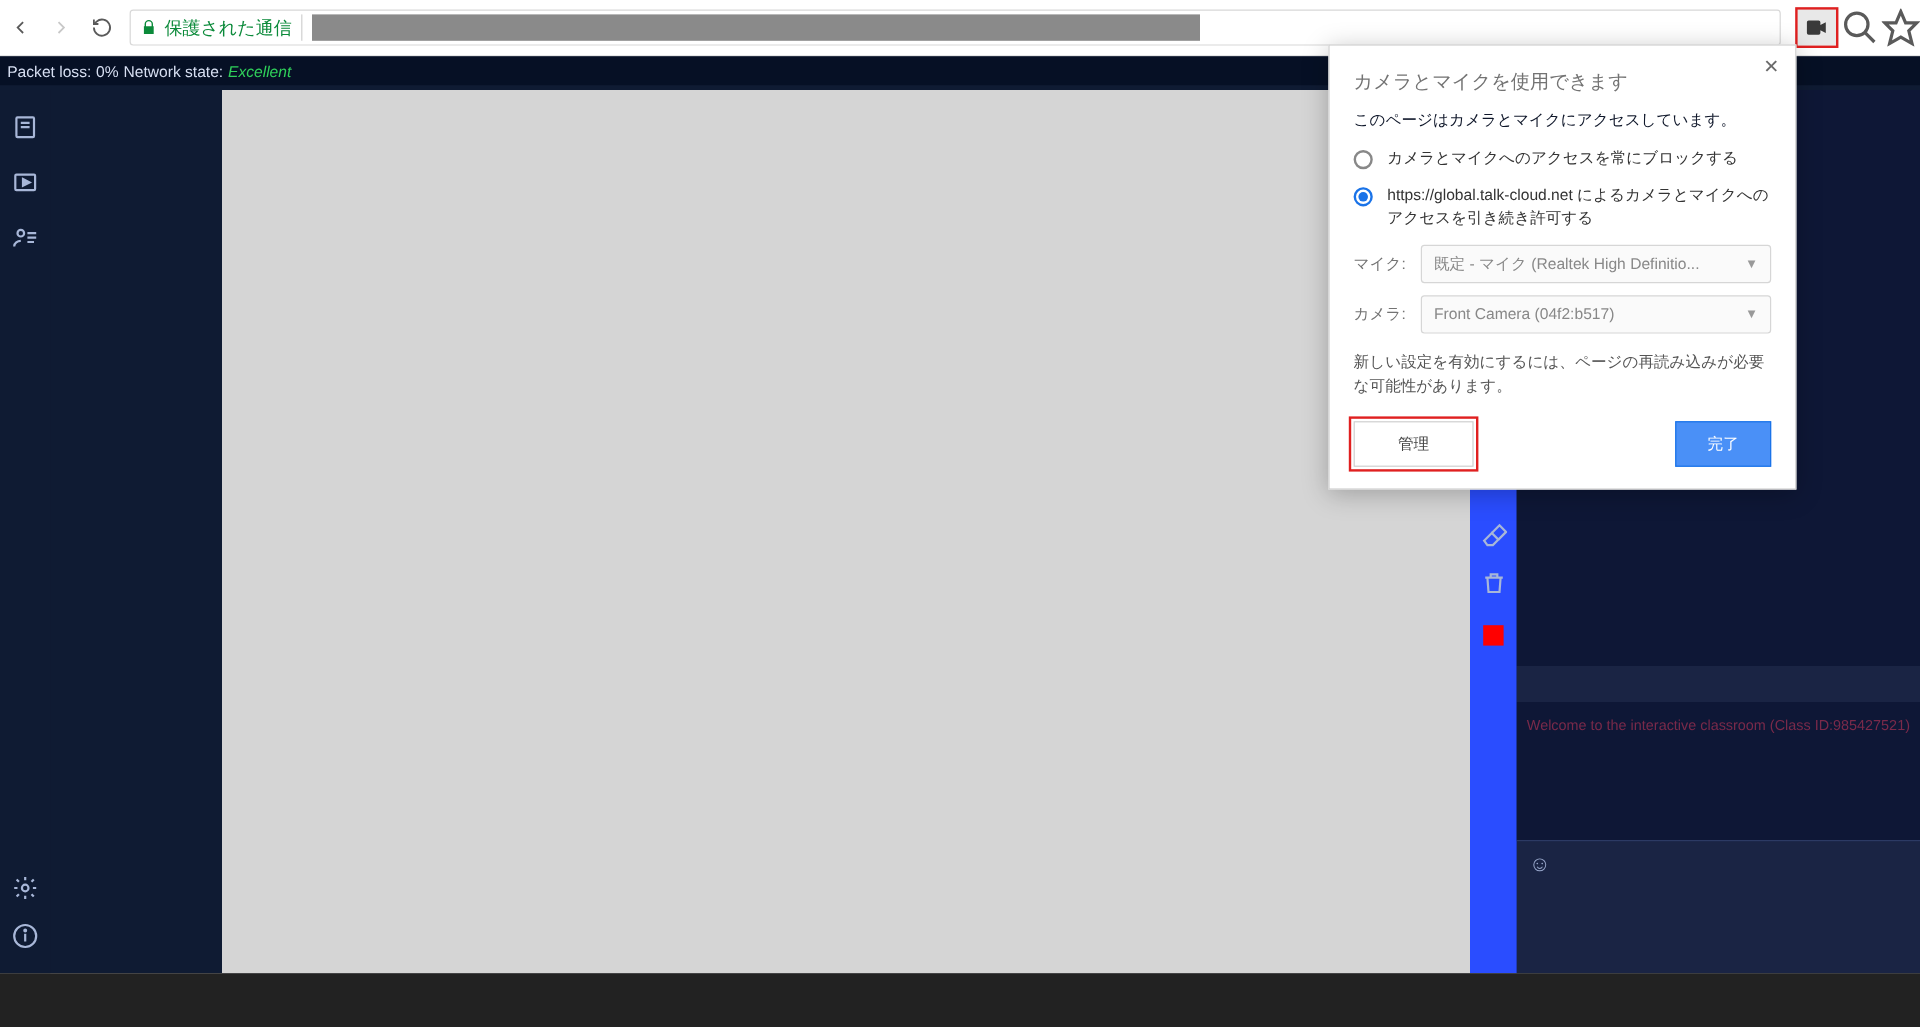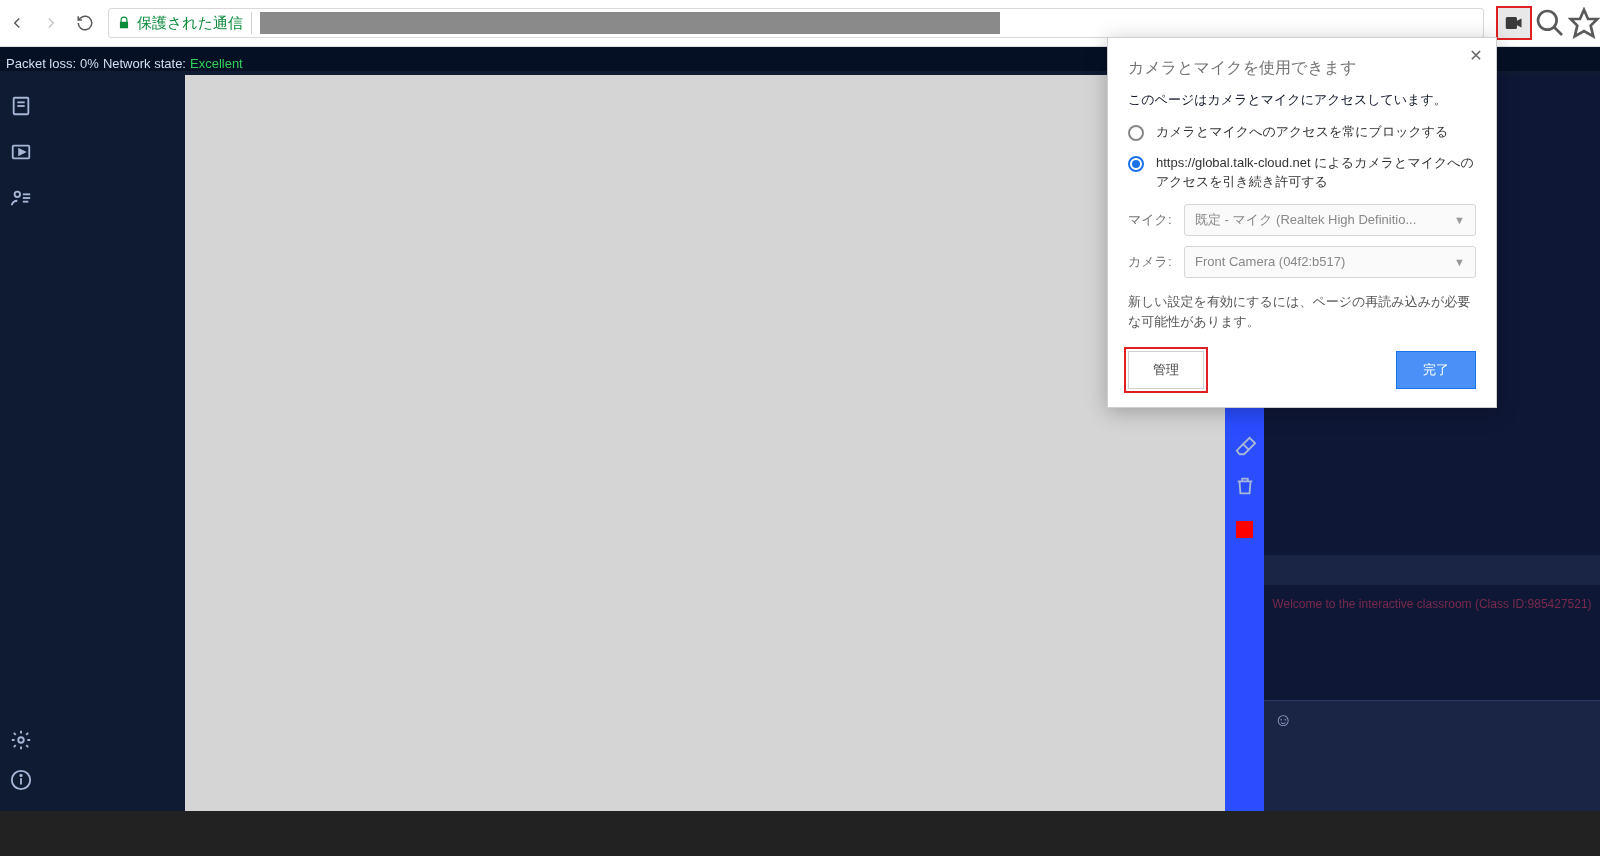--- a/index.html
+++ b/index.html
@@ -54,23 +54,23 @@
 
   
   .app {
     position: absolute; top: 47px; left: 0; right: 0; bottom: 45px;
     background: #0f1b33;
   }
   .status-bar {
     position:absolute; top:0; left:0; right:0; height:24px;
     background:#061025;
     color:#d7dff2; font-size:13px;
-    display:flex; align-items:flex-end; padding:0 6px;
-  }
-  .status-bar .excellent { color:#2fd05a; margin-left:4px; }
+    display:flex; align-items:center; padding:0 6px;
+  }
+  .status-bar .excellent { color:#2fd05a; margin-left:4px;font-style:italic; }
   .left-rail {
     position:absolute; top:28px; left:0; width:42px; bottom:0;
     background:#0f1b33;
     display:flex; flex-direction:column; align-items:center; padding-top:20px; gap:24px;
   }
   .rail-icon { width:22px; height:22px; color:#a8b7d8; cursor:pointer; }
   .rail-bottom { margin-top:auto; padding-bottom:20px; display:flex; flex-direction:column; gap:18px; align-items:center; }
 
   .whiteboard {
     position:absolute; top:28px; left:185px; right:375px; bottom:0;
@@ -151,21 +151,21 @@
   .dev-select {
     flex:1; height:32px; border:1px solid #d6d6d6; border-radius:3px;
     display:flex; align-items:center; justify-content:space-between;
     padding:0 10px; color:#888; cursor:pointer;
     background:#fafafa;
   }
   .dev-select .chev { color:#999; font-size:11px; }
   .popup-note { color:#555; line-height:1.6; margin-top:14px; }
   .popup-actions { display:flex; justify-content:space-between; margin-top:18px; }
   .btn-manage {
-    border:1px solid #cfcfcf; padding:9px 24px; background:#fff;
+    border:1px solid #cfcfcf; padding:9px 36px; background:#fff;
     color:#444; cursor:pointer; font-size:13px;
     outline:2px solid #e02020; outline-offset:2px;
   }
   .btn-done {
     border:1px solid #1a73e8; background:#4a90f7; color:#fff;
     padding:9px 26px; cursor:pointer; font-size:13px;
   }
 </style>
 </head>
 <body>

